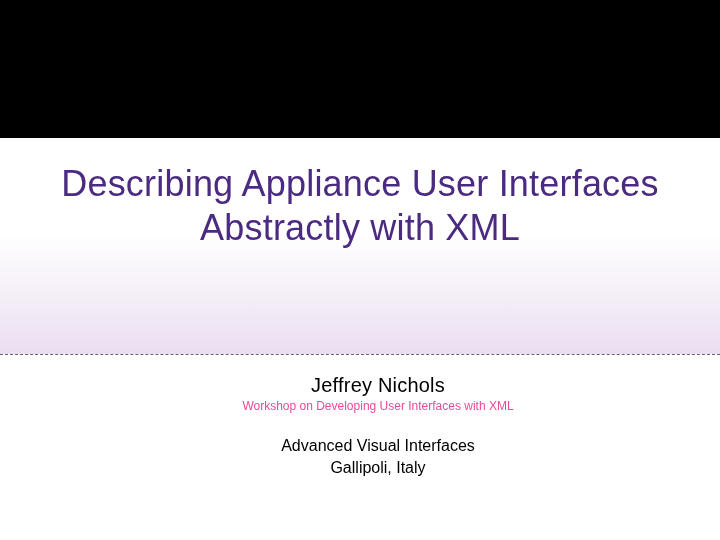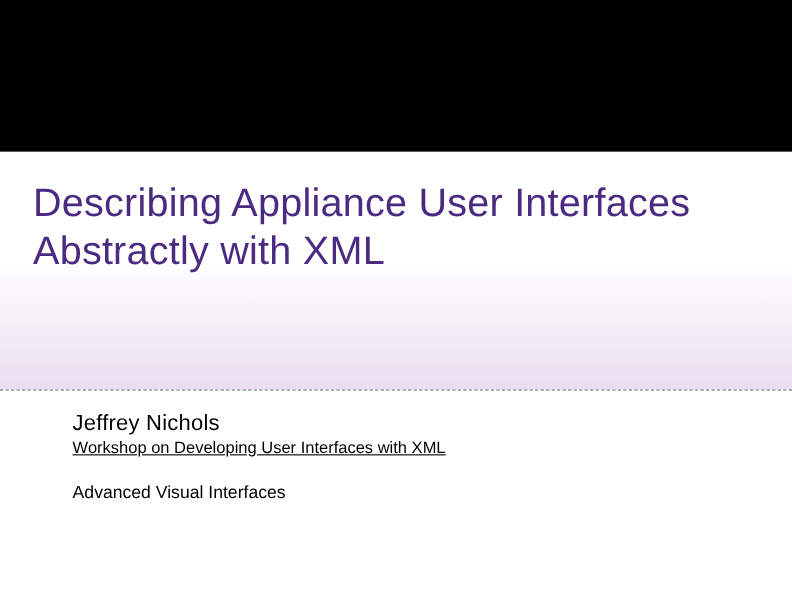--- a/index.html
+++ b/index.html
@@ -1,15 +1,15 @@
 <!DOCTYPE html>
 <html><head>
 <meta charset="utf-8">
 <style>
-  * { margin: 0; padding: 0; box-sizing: border-box; }
+  * { margin: 0; padding: 0; box-sizing: border-box; text-align: center; }
   html, body { width: 720px; height: 540px; overflow: hidden; }
   body {
     font-family: Verdana, Geneva, sans-serif;
     background: #ffffff;
     position: relative;
   }
   .top-bar {
     position: absolute;
     top: 0; left: 0; right: 0;
     height: 138px;
@@ -41,24 +41,23 @@
   }
   .author {
     font-family: "Franklin Gothic Medium", "Arial Narrow", Arial, sans-serif;
     font-size: 20px;
     font-weight: 500;
     color: #000000;
     letter-spacing: 0.2px;
     margin-bottom: 2px;
   }
   .workshop {
-    font-size: 15px;
-    color: #000000;
+    font-size: 12px;
+    color: #ec4899;
     margin-bottom: 22px;
-    text-decoration: underline;
   }
   .detail {
     font-size: 16px;
     color: #000000;
     line-height: 1.4;
   }
 </style>
 </head>
 <body>
 
@@ -67,13 +66,14 @@
 <div class="title-block">
   <h1 class="title">Describing Appliance User Interfaces Abstractly with XML</h1>
 </div>
 
 <div class="divider"></div>
 
 <div class="info-block">
   <div class="author">Jeffrey Nichols</div>
   <div class="workshop">Workshop on Developing User Interfaces with XML</div>
   <div class="detail">Advanced Visual Interfaces</div>
+  <div class="detail">Gallipoli, Italy</div>
 </div>
 
 </body></html>

